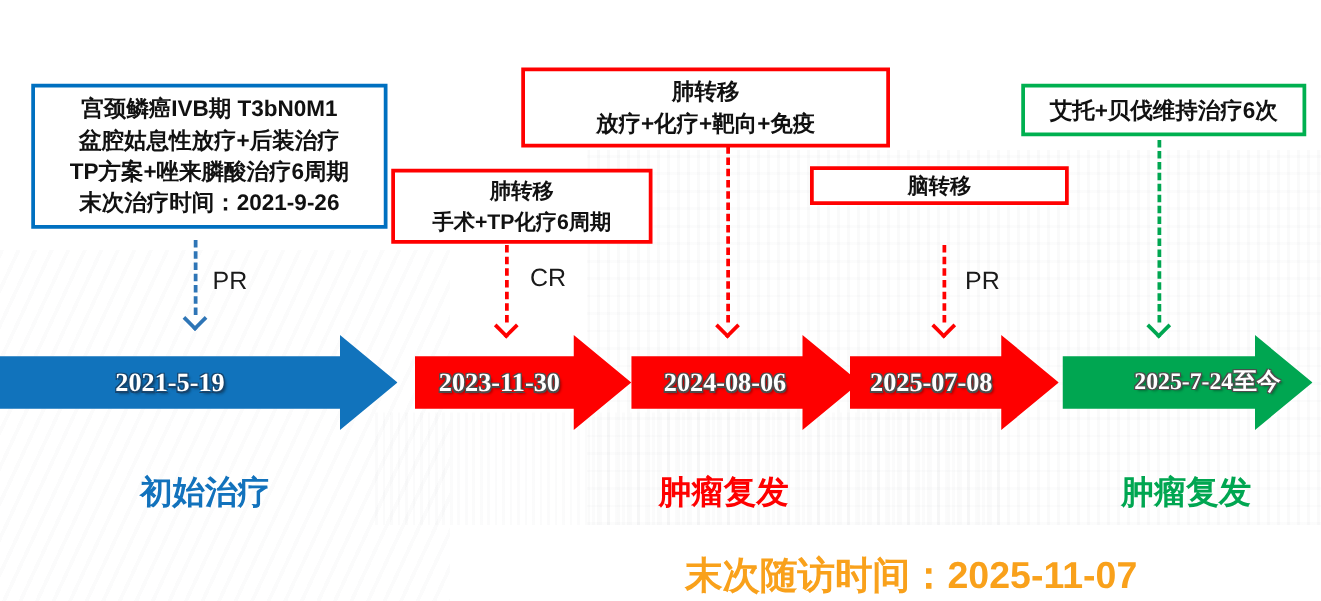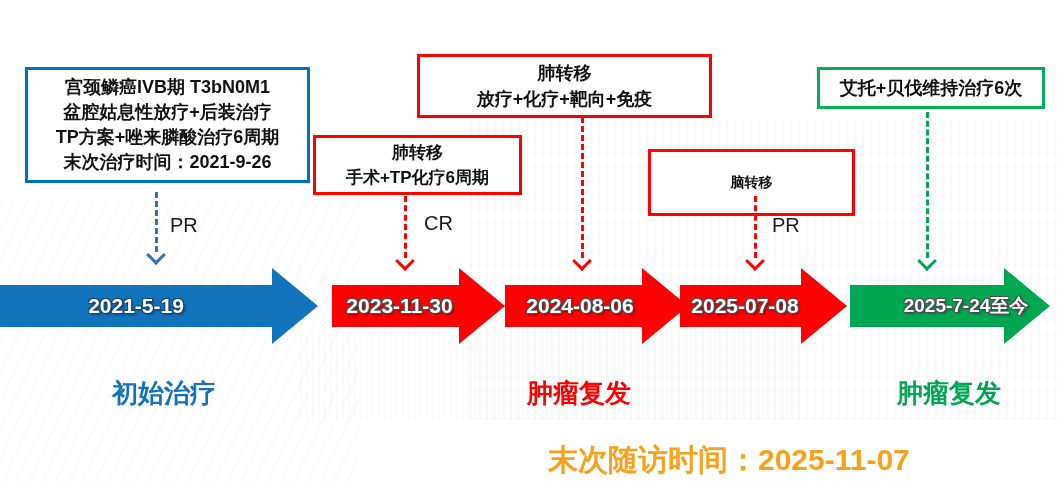--- a/index.html
+++ b/index.html
@@ -20,35 +20,35 @@
        opacity:.4;}
 
   
   .abox{position:absolute;background:#fff;border:3px solid #f00;color:#111;
         font-weight:bold;text-align:center;box-sizing:border-box;}
   .abox .ln{white-space:nowrap;}
   #box-initial{left:25px;top:67px;width:285px;padding:5px 2px;border-color:#0070C0;
                font-size:18px;line-height:25px;}
   #box-lung1{left:313px;top:135px;width:209px;padding:2px 2px;font-size:17px;line-height:25px;}
   #box-lung2{left:417px;top:54px;width:295px;padding:3px 2px;font-size:18px;line-height:26px;}
-  #box-brain{left:648px;top:149px;width:207px;padding:18px 2px;font-size:14px;line-height:25px;}
+  #box-brain{left:648px;top:133px;width:207px;padding:0 2px;font-size:17px;line-height:25px;}
   #box-maint{left:817px;top:67px;width:228px;padding:3px 2px;border-color:#00B050;
              font-size:18px;line-height:30px;}
 
   
   .conn{position:absolute;width:0;border-left:3px dashed #f00;}
   .chev{position:absolute;width:11px;height:11px;border-left:3px solid #f00;border-bottom:3px solid #f00;
         transform:rotate(-45deg);}
   .conn.blue,.chev.blue{border-color:#2E75B6;}
   .conn.green,.chev.green{border-color:#00A651;}
 
   .resp{position:absolute;color:#1a1a1a;font-size:20px;}
 
   
-  .tarrow{position:absolute;top:268px;height:76px;}
+  .tarrow{position:absolute;top:268px;height:76px;font-family:Liberation Serif, serif;}
   .tarrow svg{position:absolute;left:0;top:0;}
   .tdate{position:absolute;top:24px;height:28px;line-height:28px;text-align:center;
          color:#fff;font-weight:bold;font-size:21px;white-space:nowrap;
          text-shadow:-1px -1px 0 #4d4d4d,1px -1px 0 #4d4d4d,-1px 1px 0 #4d4d4d,1px 1px 0 #4d4d4d,2px 2px 2px rgba(0,0,0,.35);}
   .tdate.blue{text-shadow:-1px -1px 0 #17456e,1px -1px 0 #17456e,-1px 1px 0 #17456e,1px 1px 0 #17456e,2px 2px 2px rgba(0,0,0,.35);}
 
   
   .phase{position:absolute;top:376px;font-size:26px;font-weight:bold;white-space:nowrap;}
   #phase-initial{left:112px;color:#1272BC;}
   #phase-recur{left:527px;color:#FE0000;}

